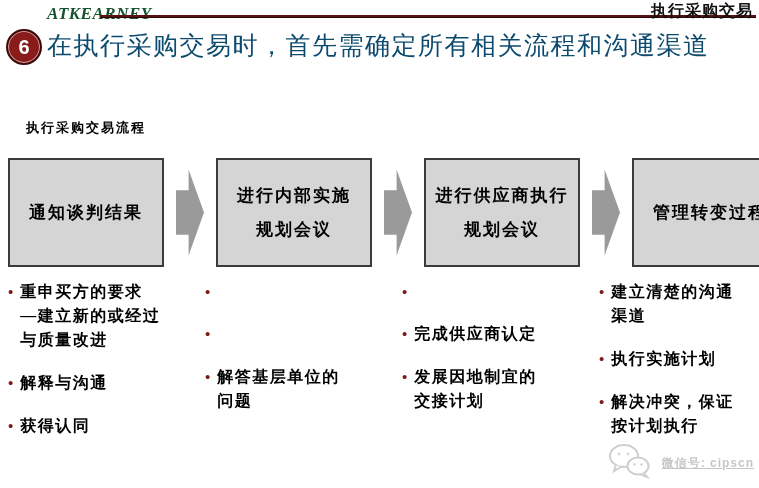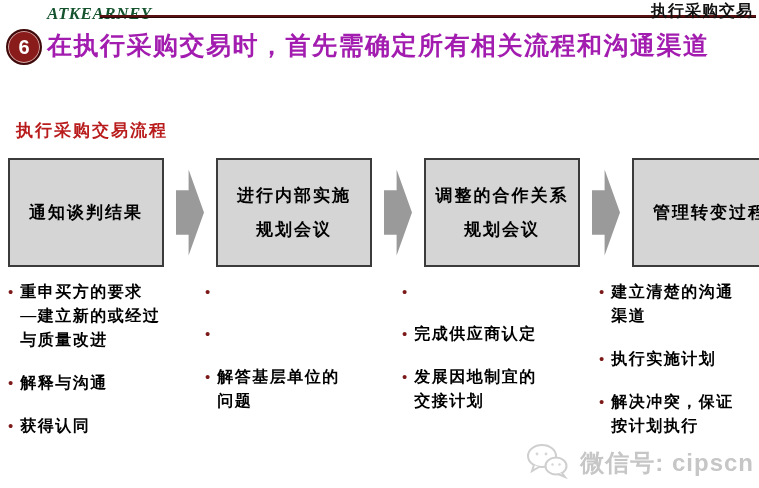--- a/index.html
+++ b/index.html
@@ -22,24 +22,24 @@
   
   .badge{
     position:absolute;left:6px;top:29px;width:32px;height:32px;border-radius:50%;
     background:#8a1b1b;border:2px solid #3f0a0a;color:#fff;
     display:flex;align-items:center;justify-content:center;
     font-family:"Liberation Sans","DejaVu Sans",sans-serif;font-weight:bold;font-size:20px;
     box-shadow:inset 0 0 0 1px rgba(255,255,255,.6);
   }
   .page-title{
     position:absolute;left:47px;top:29px;width:705px;
-    font-size:25px;font-weight:bold;letter-spacing:1.5px;color:#a21caf;white-space:nowrap;
+    font-size:25px;font-weight:normal;letter-spacing:1.5px;color:#0c4a6e;white-space:nowrap;
   }
   .section-label{
-    position:absolute;left:16px;top:119px;font-size:17px;font-weight:bold;letter-spacing:2px;color:#b91c1c;
+    position:absolute;left:26px;top:119px;font-size:13px;font-weight:bold;letter-spacing:2px;color:#000000;
   }
   
   .flow{
     position:absolute;left:8px;top:158px;width:749px;height:109px;
     display:flex;align-items:stretch;gap:12px;
   }
   .step-box{
     flex:0 0 152px;background:#d5d5d5;border:2px solid #3b3b3b;
     display:flex;align-items:center;justify-content:center;text-align:center;
     font-size:17px;font-weight:bold;letter-spacing:2px;line-height:1.95;
@@ -62,22 +62,23 @@
   }
   .btext{
     font-size:16px;font-weight:bold;letter-spacing:1.5px;line-height:1.5;
     white-space:pre-line;color:#000;
   }
   
   .watermark{
     position:absolute;right:5px;top:443px;display:flex;align-items:center;gap:9px;
   }
   .wm-text{
-    font-size:24px;font-weight:bold;letter-spacing:1px;color:#c6c6c6;
+    font-size:12px;font-weight:bold;letter-spacing:1px;color:#c6c6c6;
     font-family:"Liberation Sans","DejaVu Sans",sans-serif;
+    text-decoration:underline;
   }
 </style>
 </head>
 <body>
 
 <div class="slide">
 
   <div class="logo">ATKEARNEY</div>
   <div class="header-rule"></div>
   <div class="header-topic">执行采购交易</div>
@@ -90,21 +91,21 @@
   <div class="flow">
     <div class="step-box">通知谈判结果</div>
     <div class="arrow-cell">
         <div class="arrow"></div>
       </div>
     <div class="step-box">进行内部实施
 规划会议</div>
     <div class="arrow-cell">
         <div class="arrow"></div>
       </div>
-    <div class="step-box">调整的合作关系
+    <div class="step-box">进行供应商执行
 规划会议</div>
     <div class="arrow-cell">
         <div class="arrow"></div>
       </div>
     <div class="step-box">管理转变过程</div>
   </div>
 
   <div class="bullets">
 
     <div class="col">

